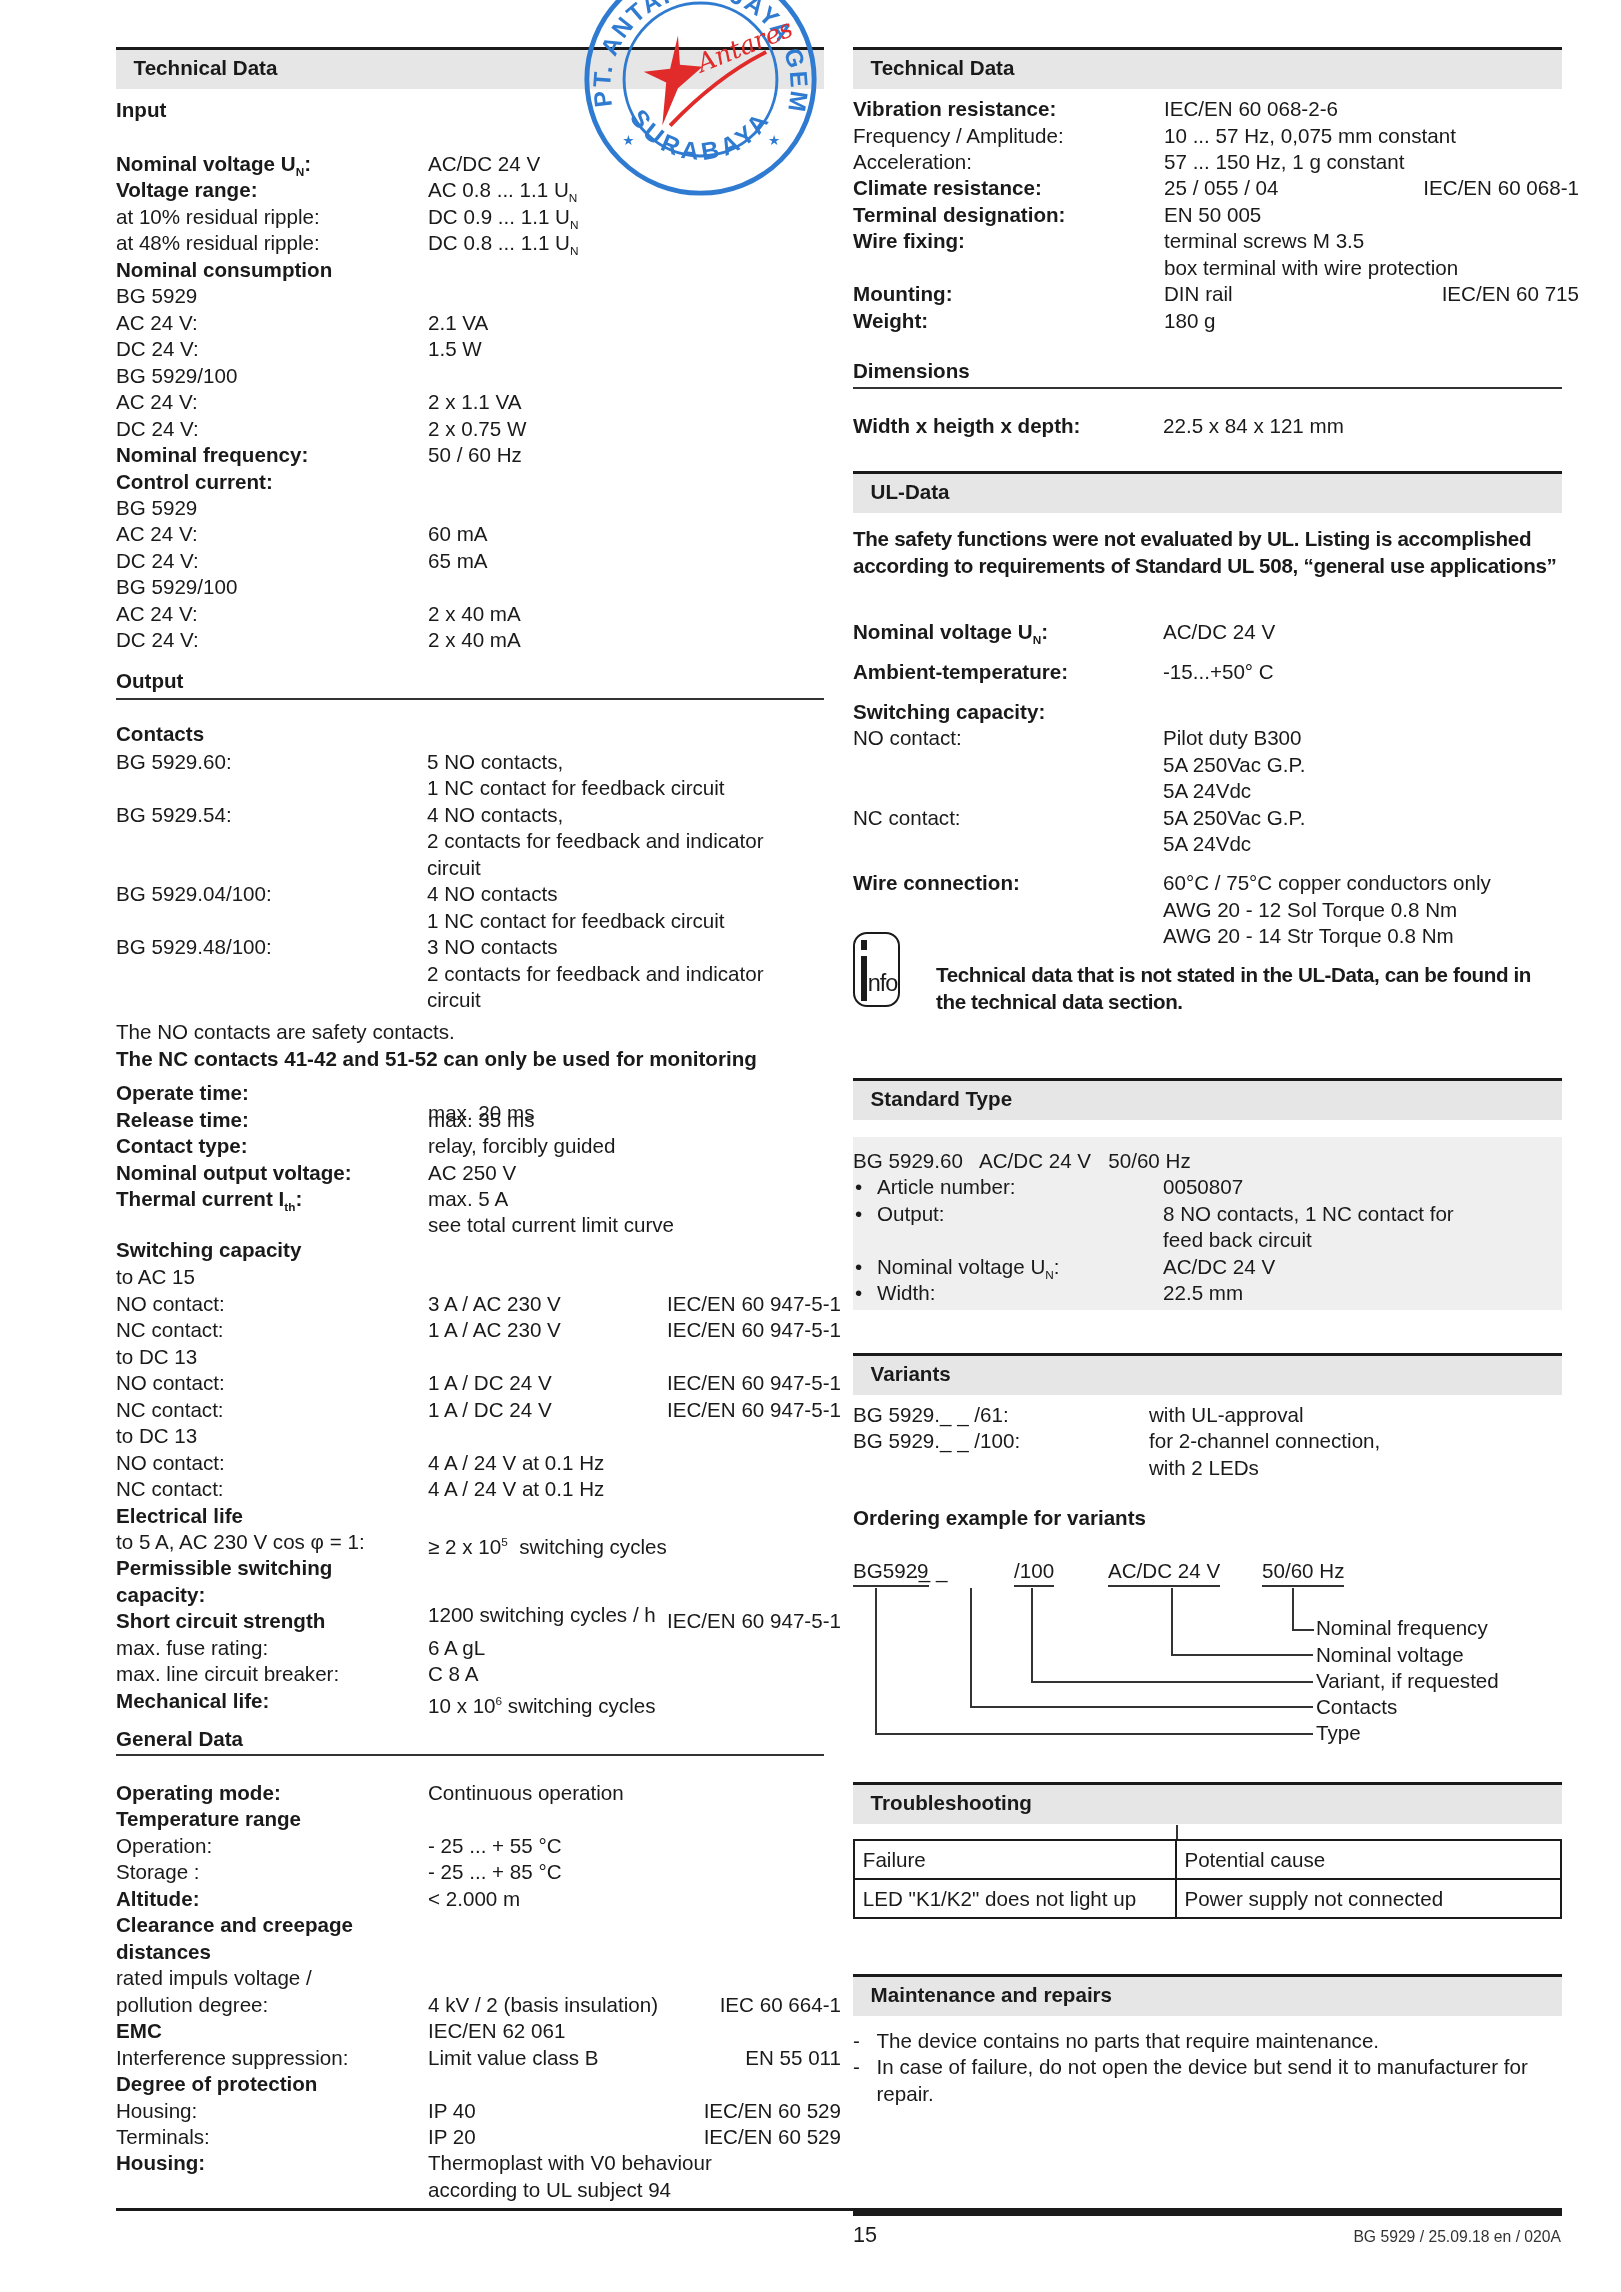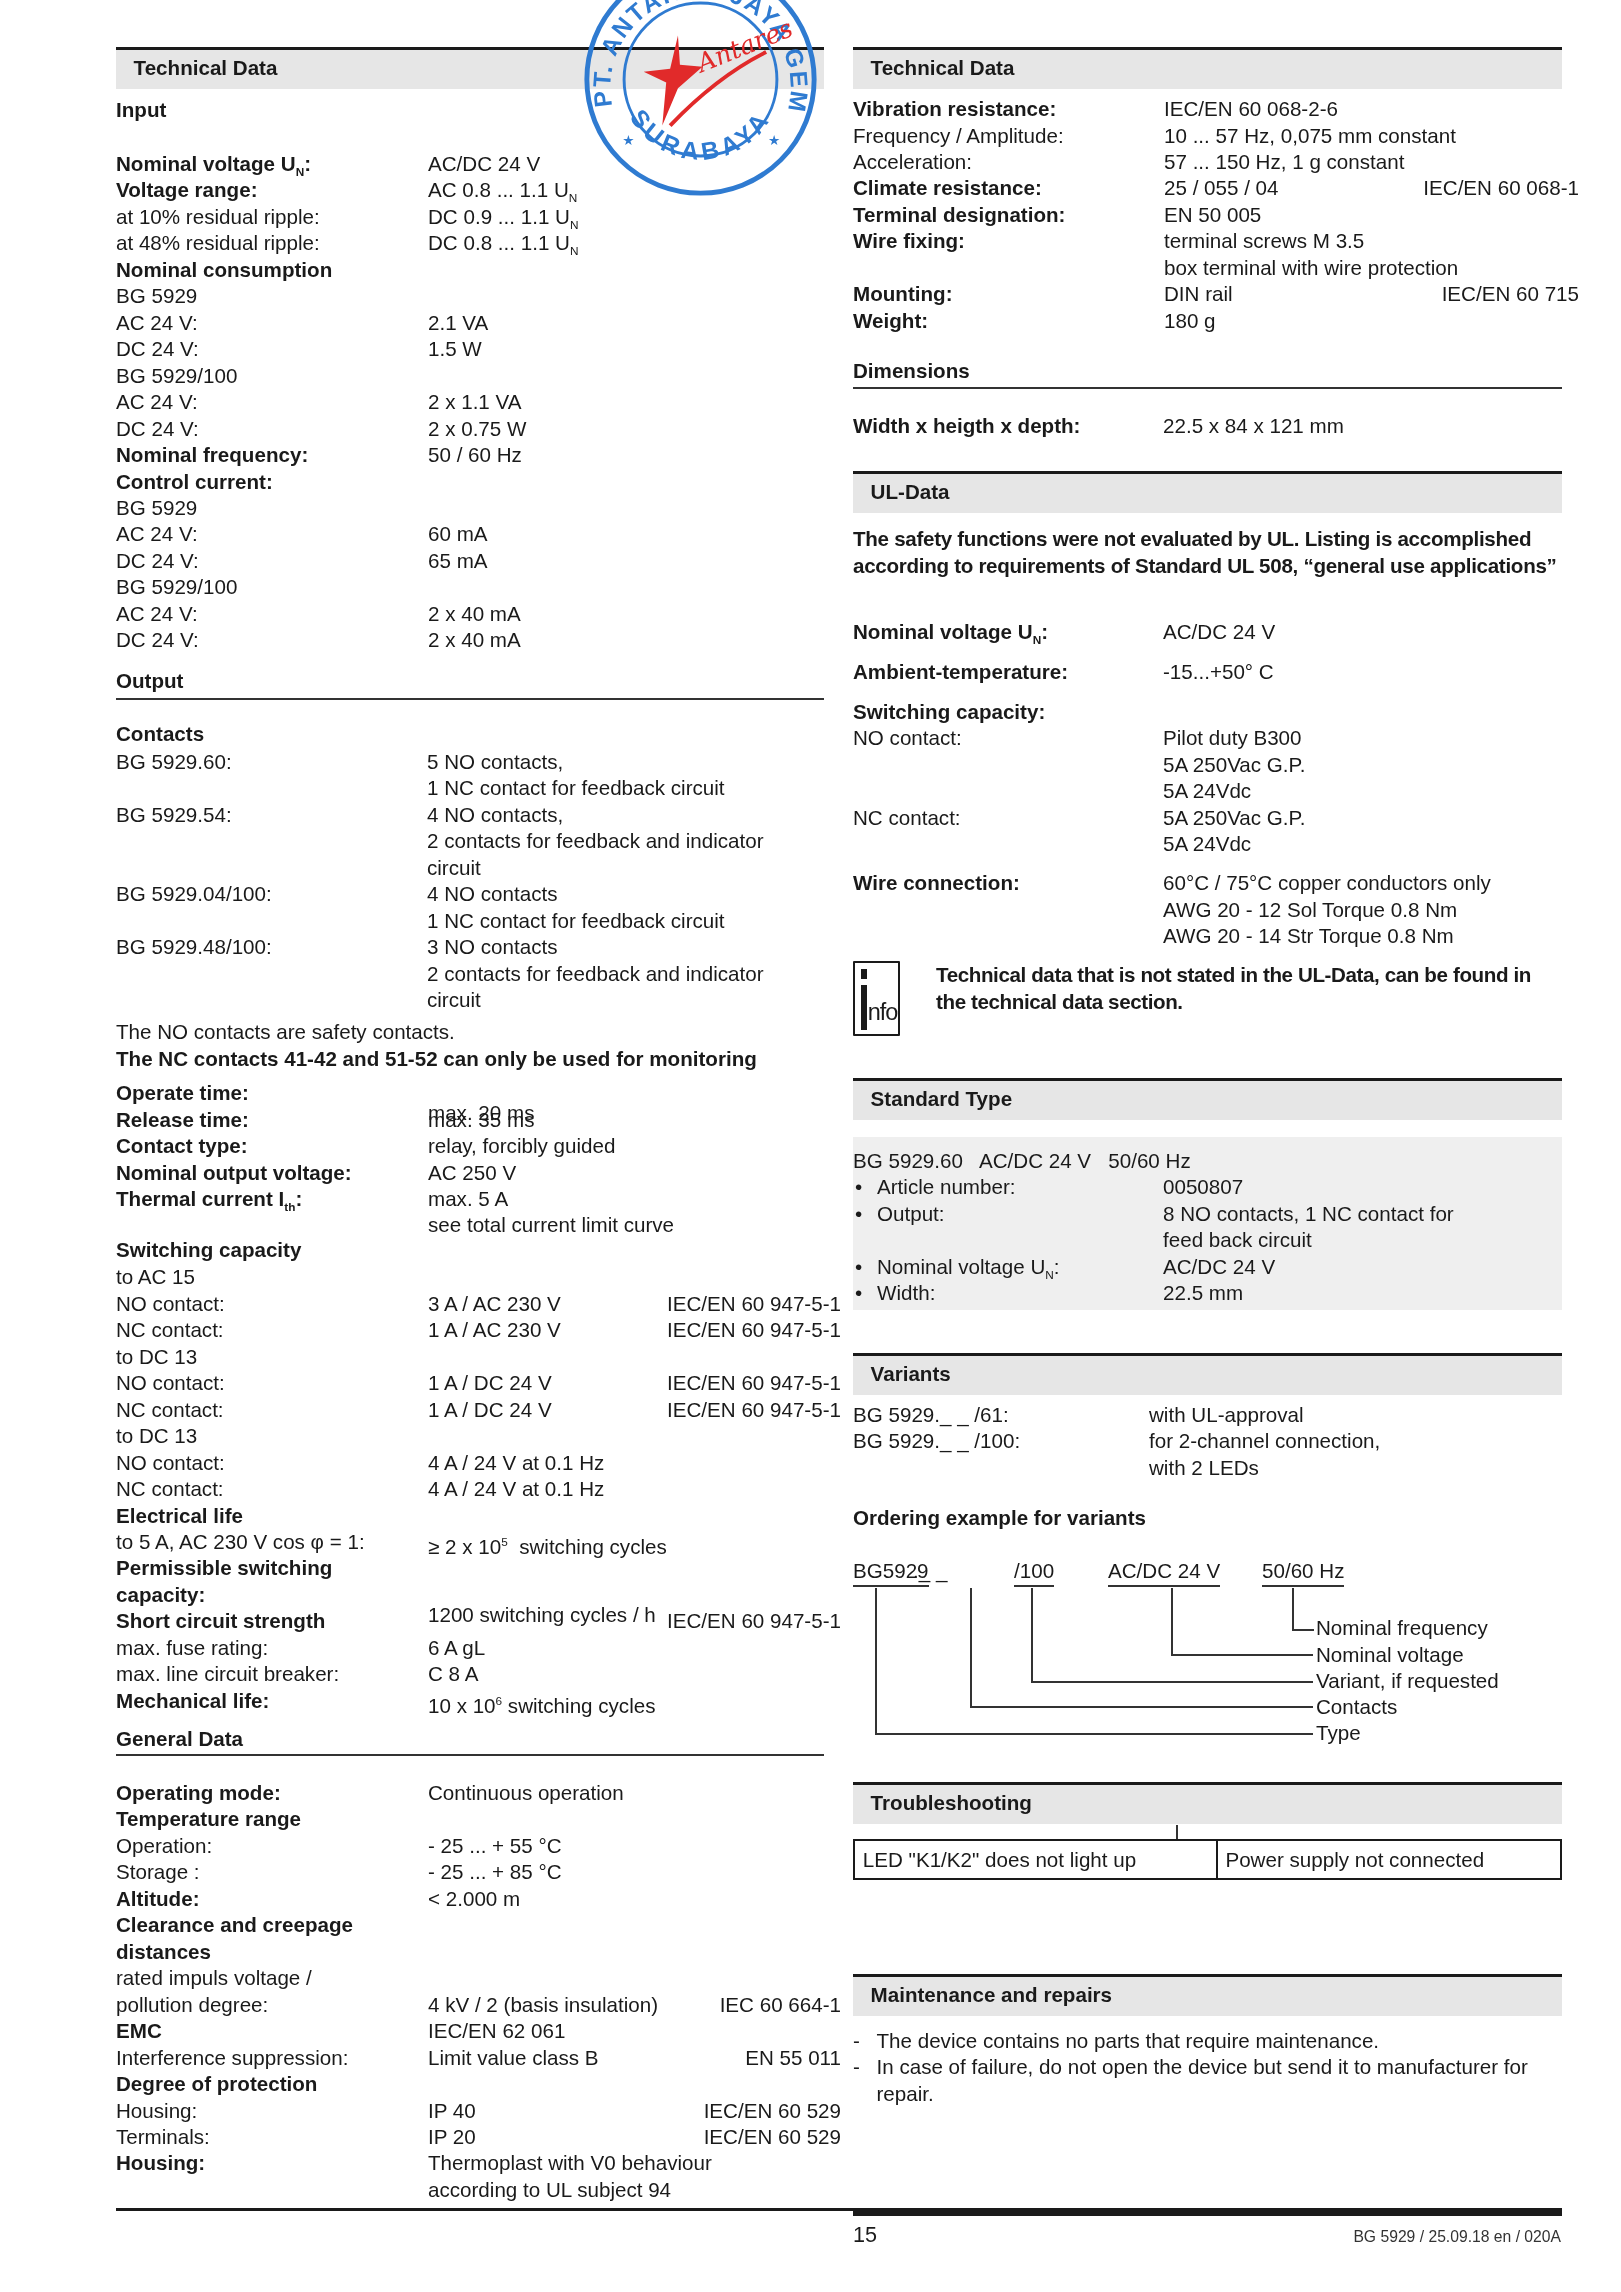--- a/index.html
+++ b/index.html
@@ -366,21 +366,21 @@
     <div class="row" style="left: 1163px; top: 805px;">5A 250Vac G.P.</div>
     <div class="row" style="left: 1163px; top: 831px;">5A 24Vdc</div>
   </div>
 <div class="row b" style="left:853px;top:870px;">Wire connection:</div>
 <div id="ul-wire-lines">
     <div class="row" style="left: 1163px; top: 870px;">60°C / 75°C copper conductors only</div>
     <div class="row" style="left: 1163px; top: 897px;">AWG 20 - 12 Sol Torque 0.8 Nm</div>
     <div class="row" style="left: 1163px; top: 923px;">AWG 20 - 14 Str Torque 0.8 Nm</div>
   </div>
 
-<div class="abs" style="left:853px;top:961px;width:47px;height:75px;border:2.9px solid #1a1a1a;border-radius:1px;box-sizing:border-box;">
+<div class="abs" style="left:853px;top:932px;width:47px;height:75px;border:2.9px solid #1a1a1a;border-radius:14px;box-sizing:border-box;">
   <div class="abs" style="left:5.9px;top:5.9px;width:5.9px;height:9.8px;background:#1a1a1a;"></div>
   <div class="abs" style="left:5.9px;top:21.6px;width:5.9px;height:45px;background:#1a1a1a;"></div>
   <div class="abs" style="left:12.7px;top:35px;font-size:23.5px;line-height:29px;letter-spacing:-1px;">nfo</div>
 </div>
 <div class="para" style="left:936px;top:962px;width:627px;letter-spacing:-0.4px;">Technical data that is not stated in the UL-Data, can be found in the technical data section.</div>
 
 <div class="hdr" style="left:853px;top:1078px;width:709px;">
   <span>Standard Type</span>
 </div>
 <div class="greybox" style="left:853px;top:1137px;width:709px;height:173px;"></div>
@@ -437,20 +437,24 @@
   <div class="diag-lbl" style="left:1316px;top:1694px;">Contacts</div>
   <div class="diag-lbl" style="left:1316px;top:1720px;">Type</div>
 </div>
 
 <div class="hdr" style="left:853px;top:1782px;width:709px;">
   <span>Troubleshooting</span>
 </div>
 <div class="vline" style="left:1176px;top:1825px;height:15.7px;"></div>
 <table class="ts" style="left:853px;top:1839px;width:709px;">
   <tbody>
+      <tr>
+    <td style="width:304px;">Failure</td>
+    <td>Potential cause</td>
+  </tr>
   <tr>
     <td>LED "K1/K2" does not light up</td>
     <td>Power supply not connected</td>
   </tr>
 </tbody>
   </table>
 
 <div class="hdr" style="left:853px;top:1974px;width:709px;">
   <span>Maintenance and repairs</span>
 </div>

